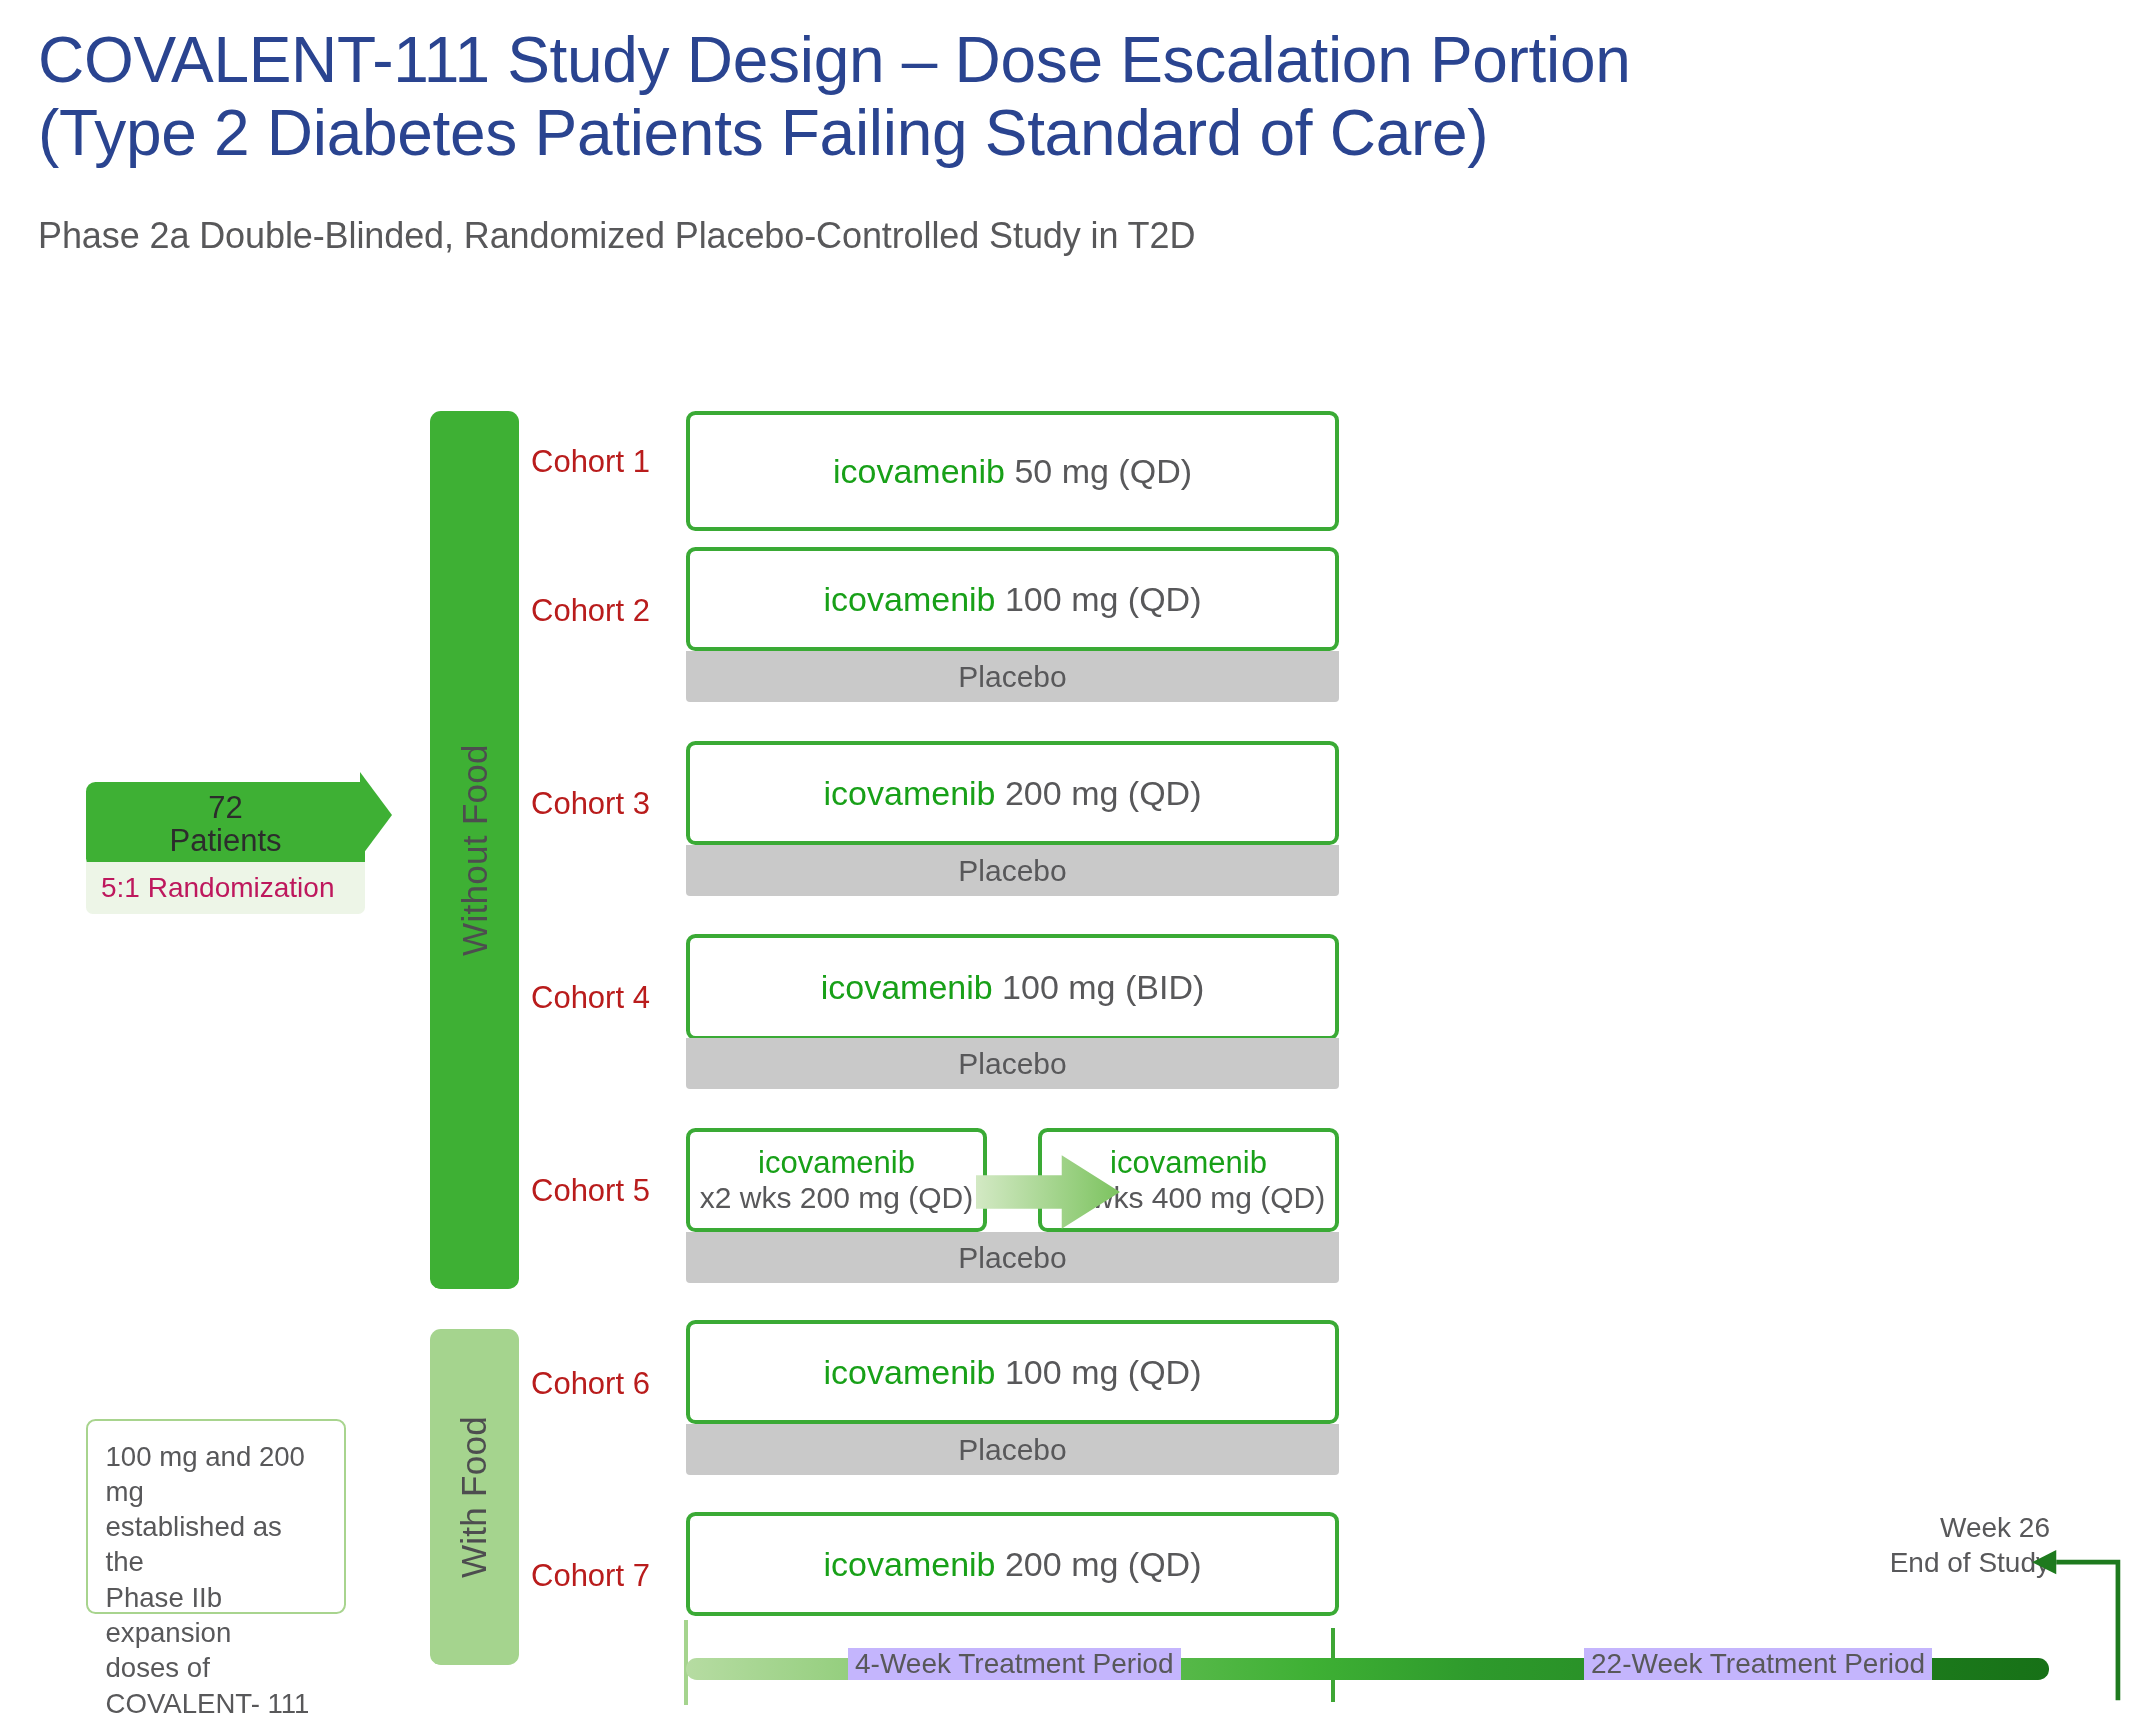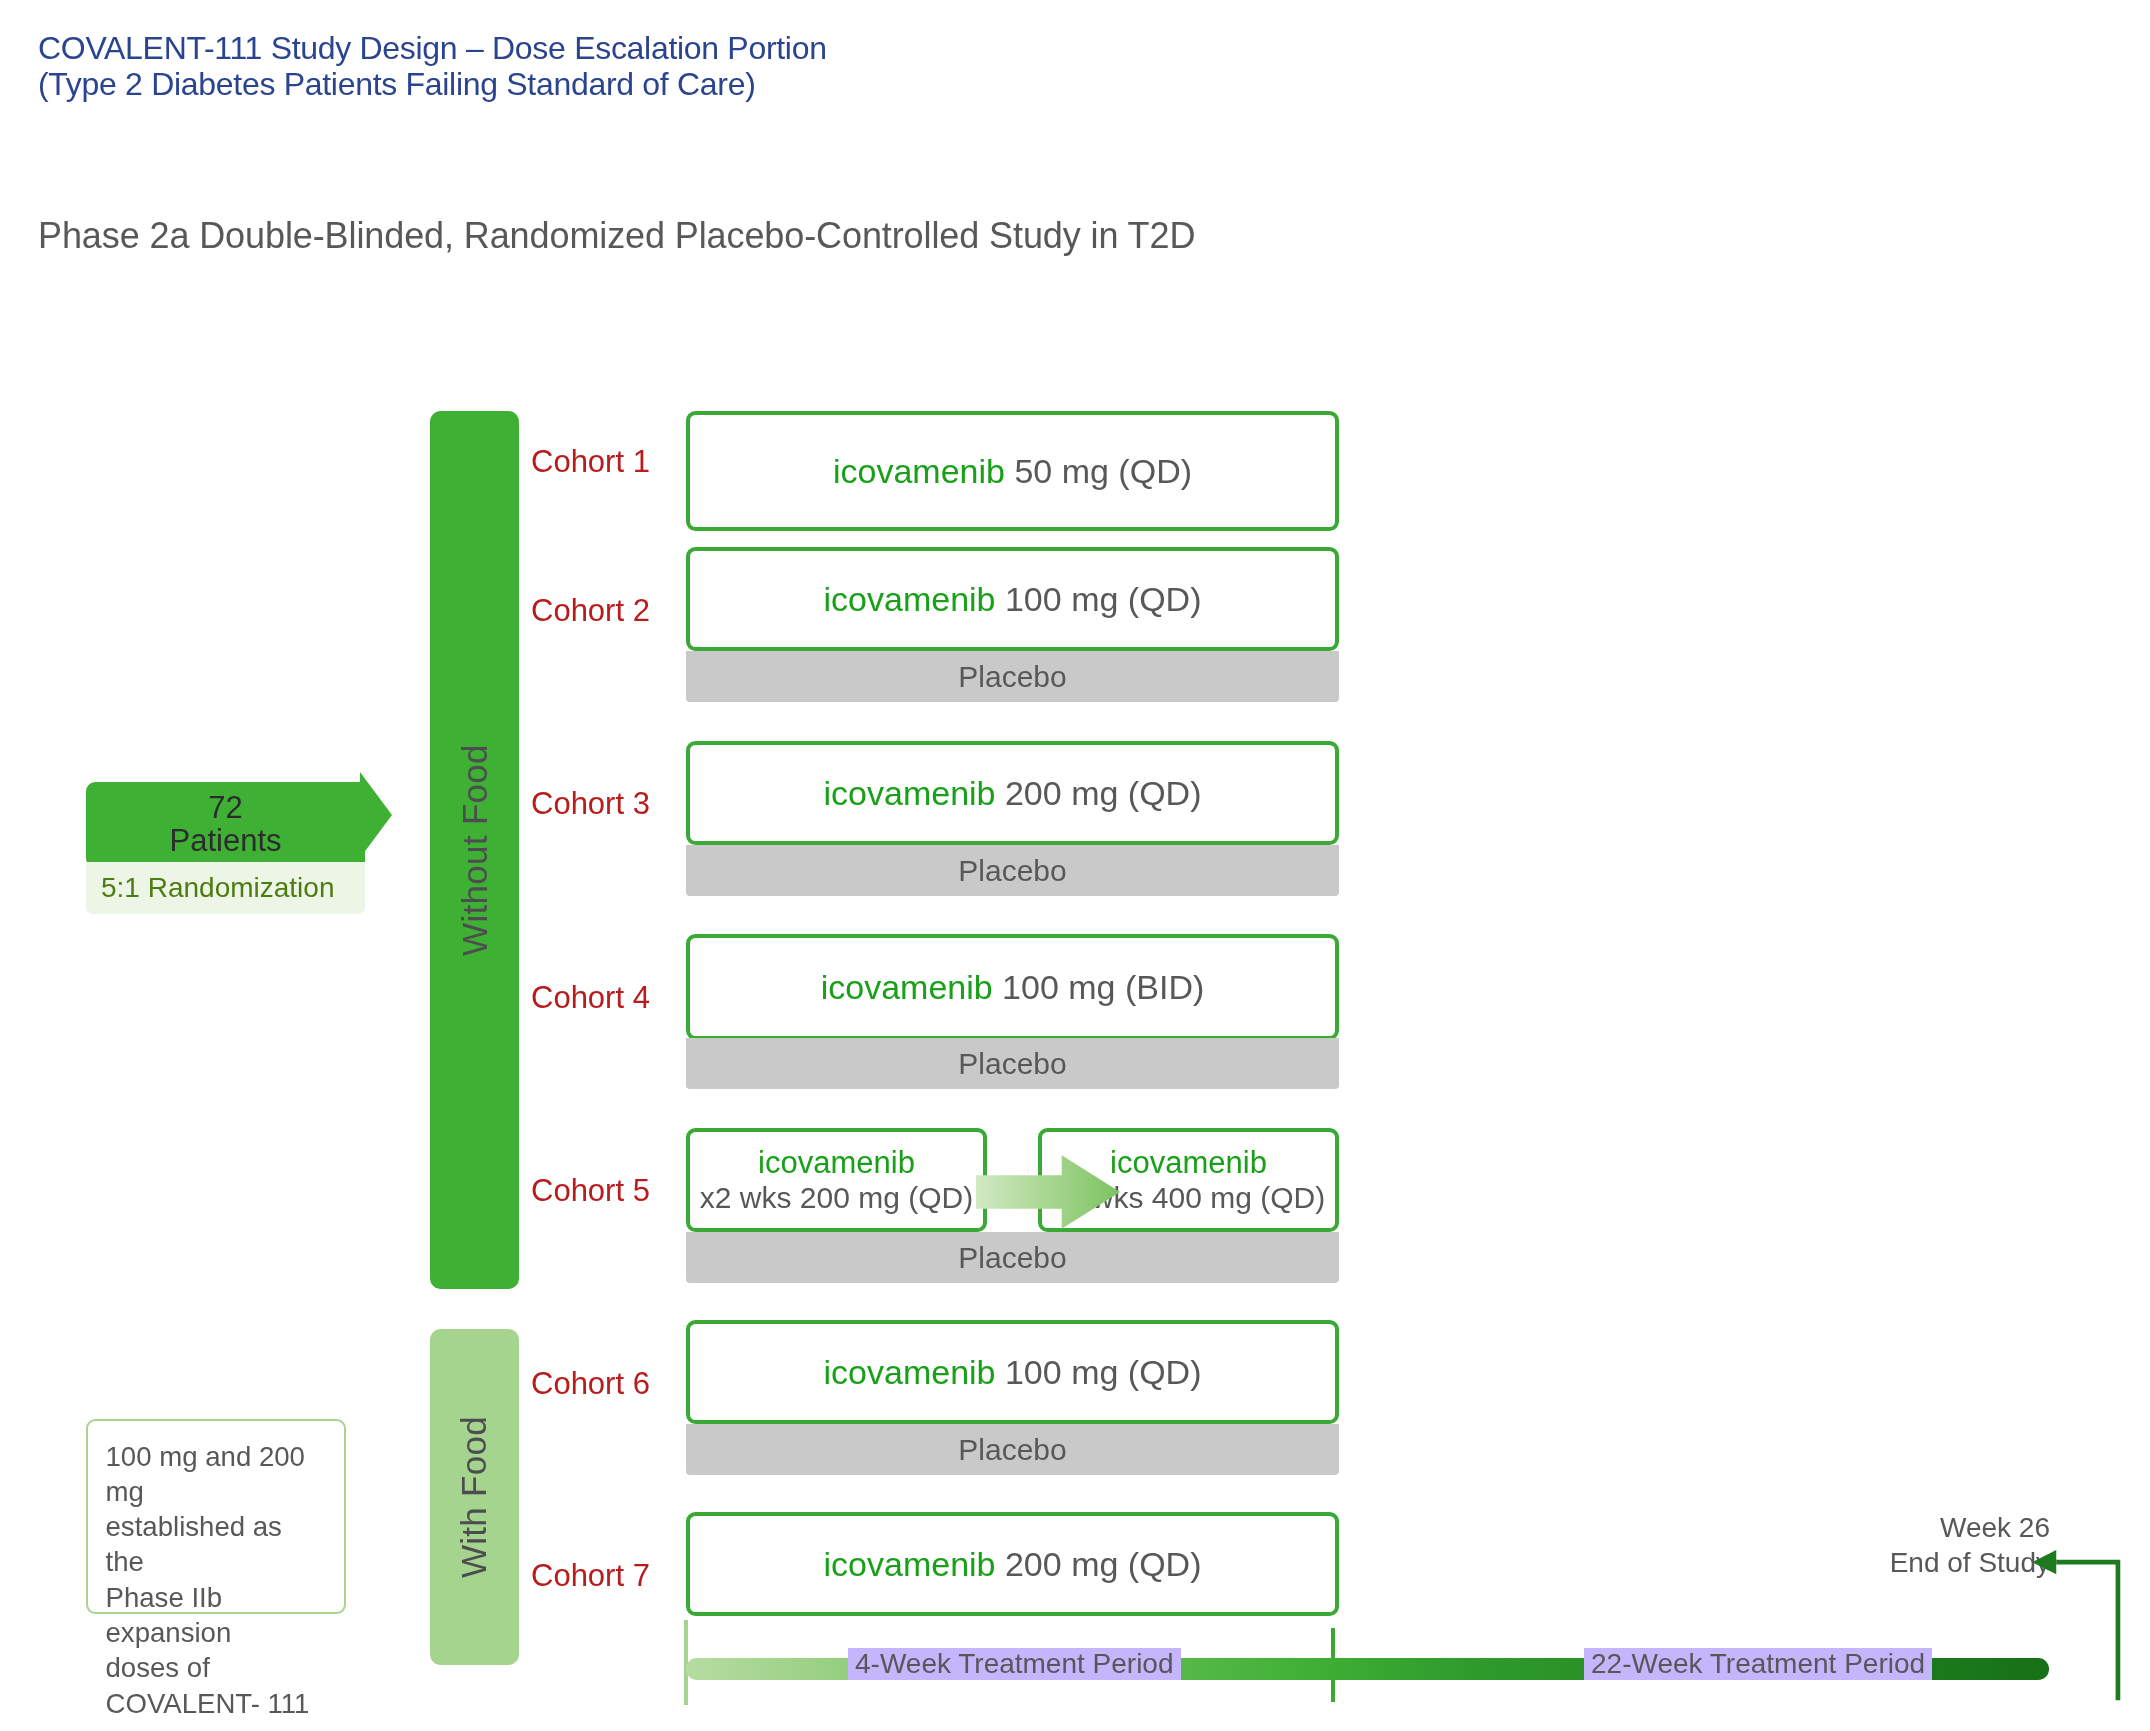--- a/index.html
+++ b/index.html
@@ -6,23 +6,23 @@
   html,body{margin:0;padding:0;background:#ffffff;}
   body{
     width:2151px;height:1732px;position:relative;overflow:hidden;
     font-family:"Liberation Sans","DejaVu Sans",sans-serif;
     -webkit-font-smoothing:antialiased;
   }
   .abs{position:absolute;}
 
   
   #title{
-    left:38px;top:30px;width:1949px;
+    left:38px;top:24px;width:1949px;
     color:#2A4490;
-    font-size:32px;line-height:1.14;font-weight:400;
+    font-size:64px;line-height:1.14;font-weight:400;
     letter-spacing:-0.3px;
     white-space:pre-line;
   }
   #subtitle{
     left:38px;top:214px;width:1949px;
     color:#58585A;
     font-size:36px;line-height:1.2;font-weight:400;
     letter-spacing:-0.1px;
   }
 
@@ -46,21 +46,21 @@
   }
   #patients-count{display:block;font-size:31px;}
   #patients-label{display:block;font-size:31px;}
 
   #randomization-box{
     left:86px;top:862px;width:279px;height:52px;
     background:#EDF5E7;
     border-radius:0 0 6.7px 6.7px;
     display:flex;align-items:center;
     padding-left:15px;box-sizing:border-box;
-    color:#4d7c0f;font-size:28px;
+    color:#be185d;font-size:28px;
   }
 
   
   #note-box{
     left:86px;top:1419px;width:260px;height:195px;
     border:2px solid #A8D48E;
     border-radius:9.4px;
     background:#ffffff;
     box-sizing:border-box;
     padding:17.5px 17.5px 0 17.5px;

